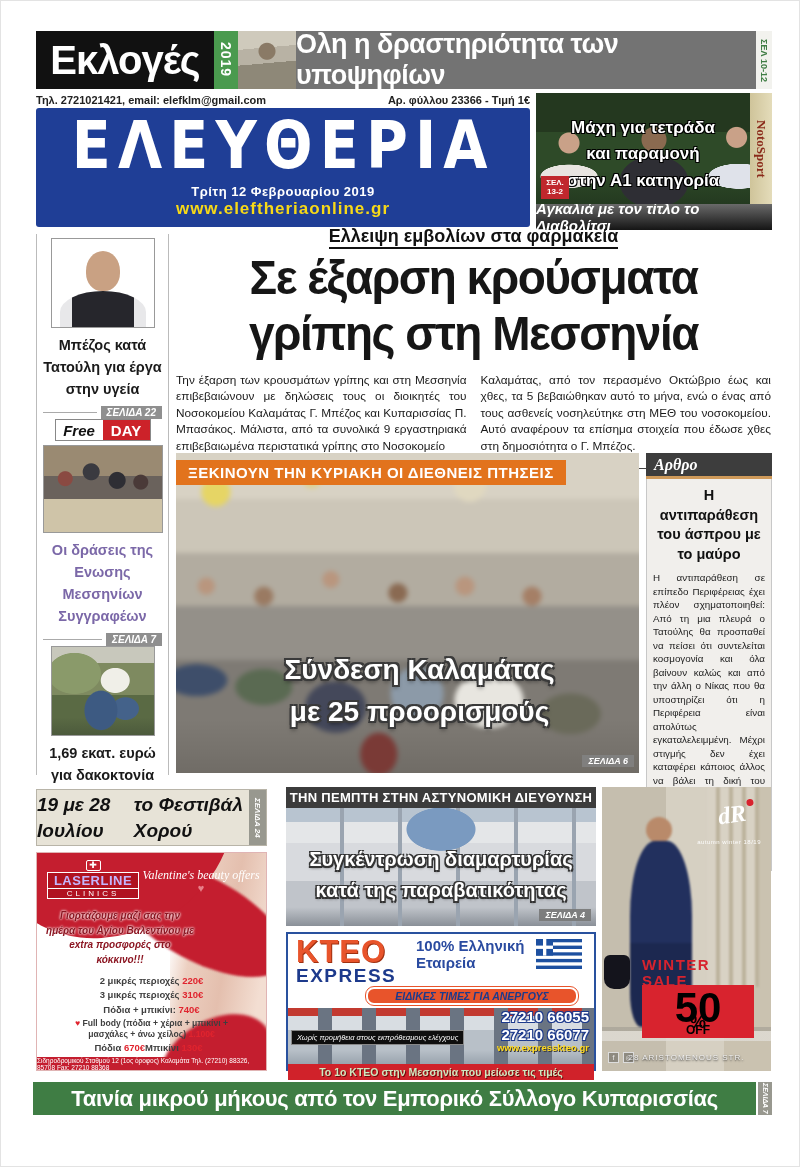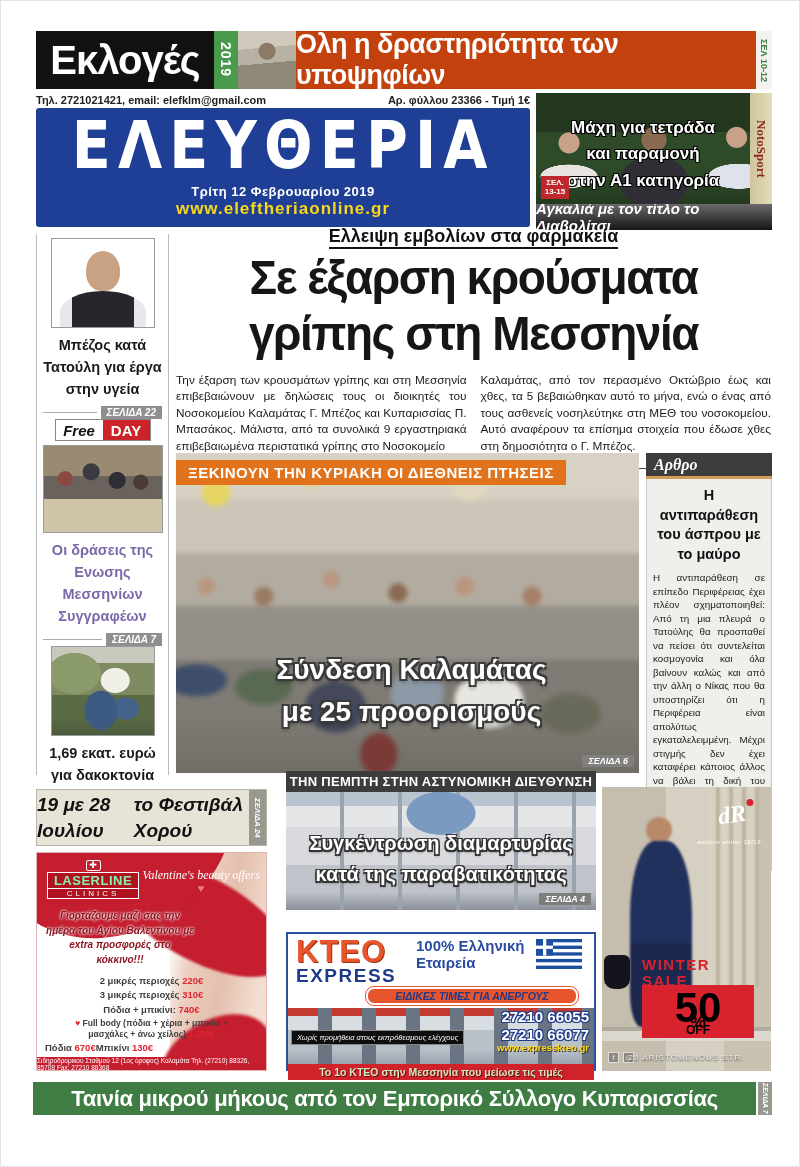--- a/index.html
+++ b/index.html
@@ -7,21 +7,21 @@
   body { font-family:"Liberation Sans","DejaVu Sans",sans-serif; }
   .page { position:relative; width:800px; height:1167px; background:#fff; overflow:hidden; border:1px solid #e3e3e3; }
 
   
   .election-banner { position:absolute; left:35px; top:30px; width:720px; height:58px; display:flex; }
   .eb-title { width:178px; background:#111; color:#fff; font-size:40px; font-weight:bold; display:flex; align-items:center; justify-content:center; letter-spacing:-1px; }
   .eb-year { width:24px; background:#4a9a4e; color:#fff; font-weight:bold; font-size:14px; writing-mode:vertical-rl; display:flex; align-items:center; justify-content:center; letter-spacing:1px; }
   .eb-photo { width:58px; background:
       radial-gradient(circle at 50% 35%, #8a7a66 0 8px, transparent 9px),
       linear-gradient(175deg,#cfcabc 0 30%, #b8b2a4 30% 55%, #8e8878 55% 100%); }
-  .eb-headline { flex:1; background:#c2410c; color:#fff; font-size:27px; font-weight:bold; display:flex; align-items:center; justify-content:center; letter-spacing:-0.5px; }
+  .eb-headline { flex:1; background:#737373; color:#fff; font-size:27px; font-weight:bold; display:flex; align-items:center; justify-content:center; letter-spacing:-0.5px; }
   .vstrip { writing-mode:vertical-rl; text-align:center; font-weight:bold; font-style:italic; }
   .eb-pageref { position:absolute; left:755px; top:30px; width:16px; height:58px; color:#3f7d44; font-size:9px; font-weight:bold; writing-mode:vertical-rl; display:flex; align-items:center; justify-content:center; background:#f2f2ee; }
 
   
   .contact-row { position:absolute; left:35px; top:93px; width:494px; display:flex; justify-content:space-between; font-size:11px; font-weight:bold; color:#222; }
   .logo-box { position:absolute; left:35px; top:107px; width:494px; height:119px; background:#1f3e96; border-radius:3px; display:flex; flex-direction:column; align-items:center; justify-content:center; }
   .logo-text { color:#fff; font-family:"DejaVu Sans",sans-serif; font-weight:bold; font-size:56px; letter-spacing:7px; transform:scale(1.02,1.18); line-height:1; margin-top:2px; }
   .logo-date { color:#fff; font-size:13px; font-weight:bold; margin-top:10px; letter-spacing:0.5px; }
   .logo-site { color:#f7d917; font-size:17px; font-weight:bold; letter-spacing:1px; }
 
@@ -96,21 +96,21 @@
       radial-gradient(circle at 76% 45%, #a57f66 0 9px, transparent 10px),
       radial-gradient(ellipse at 6% 70%, #3e4e6a 0 30px, transparent 31px),
       radial-gradient(ellipse at 20% 72%, #5a6a52 0 28px, transparent 29px),
       radial-gradient(ellipse at 35% 78%, #44485a 0 30px, transparent 31px),
       radial-gradient(ellipse at 52% 74%, #8c9aa8 0 26px, transparent 27px),
       radial-gradient(ellipse at 67% 76%, #e8e6e0 0 34px, transparent 35px),
       radial-gradient(ellipse at 84% 80%, #6a6a5a 0 30px, transparent 31px),
       radial-gradient(ellipse at 44% 92%, #7a3a36 0 18px, transparent 19px),
       linear-gradient(180deg,#d8d2c4 0 16%, #ccc6b8 16% 32%, #b2aca0 32% 48%, #949089 48% 64%, #7e7a74 64% 82%, #6e6a64 100%); }
   .airport-bar { position:absolute; left:0; top:7px; background:#e2731d; color:#fff; font-size:15px; font-weight:bold; letter-spacing:0.5px; padding:4px 12px; }
-  .airport-caption { position:absolute; left:4px; top:196px; width:100%; text-align:center; color:#fff; font-size:28px; font-weight:bold; line-height:1.5;
+  .airport-caption { position:absolute; left:12px; top:196px; width:100%; text-align:center; color:#fff; font-size:28px; font-weight:bold; line-height:1.5;
       text-shadow:-2px -2px 0 #3a3a3a,2px -2px 0 #3a3a3a,-2px 2px 0 #3a3a3a,2px 2px 0 #3a3a3a,0 3px 4px rgba(0,0,0,.5); }
   .airport-badge { position:absolute; right:5px; bottom:6px; background:rgba(130,130,130,.85); color:#fff; font-size:9px; font-weight:bold; font-style:italic; padding:1px 6px; }
 
   
   .opinion { position:absolute; left:645px; top:452px; width:126px; height:320px; display:flex; flex-direction:column; }
   .opinion-header { background:#3d3d3d; border-bottom:3px solid #cf9a5a; color:#fff; font-family:"Liberation Serif","DejaVu Serif",serif; font-style:italic; font-weight:bold; font-size:16px; padding:3px 0 2px 8px; }
   .opinion-body-box { flex:1; background:#f1efec; border:1px solid #c8c8c8; border-top:none; padding:7px 6px 4px; }
   .opinion-title { font-size:14.5px; font-weight:bold; text-align:center; line-height:1.35; color:#111; margin-bottom:7px; }
   .opinion-text { font-size:9.8px; line-height:1.38; text-align:justify; color:#222; }
   .opinion-rule { border-top:1px solid #666; margin-top:7px; }
@@ -123,35 +123,35 @@
 
   
   .laserline { position:absolute; left:35px; top:851px; width:231px; height:219px; background:#fff; border:1px solid #e0b4b4; overflow:hidden; }
   .ll-bodyimg { position:absolute; right:0; top:0; width:96px; height:100%; background:linear-gradient(100deg,#fff 0 10%, #eccfc0 28%, #e4bfae 55%, #f3ded2 85%); }
   .ll-ribbon { position:absolute; right:-30px; top:24px; width:190px; height:84px; background:#c41e2f; border-radius:50%; transform:rotate(28deg); filter:blur(1px); }
   .ll-ribbon2 { position:absolute; right:-10px; bottom:-30px; width:120px; height:80px; background:#c41e2f; border-radius:50%; transform:rotate(-30deg); filter:blur(1.5px); }
   .ll-swoosh { position:absolute; left:-48px; top:-66px; width:250px; height:150px; background:#c41e2f; border-radius:0 0 60% 45% / 0 0 95% 70%; transform:rotate(-4deg); }
   .ll-content { position:relative; z-index:2; }
   .ll-logo { margin:7px 0 0 10px; width:92px; text-align:center; }
   .ll-cross { color:#fff; background:#c41e2f; border:1px solid #fff; font-size:9px; line-height:1; width:15px; margin:0 auto; border-radius:2px; }
-  .ll-brand { background:#b01220; border:1px solid #fff; color:#86efac; font-weight:bold; font-size:13px; letter-spacing:0.5px; margin-top:1px; }
+  .ll-brand { background:#b01220; border:1px solid #fff; color:#c4b5fd; font-weight:bold; font-size:13px; letter-spacing:0.5px; margin-top:1px; }
   .ll-clinics { background:#b01220; border:1px solid #fff; border-top:none; color:#fff; font-size:8px; letter-spacing:3px; }
   .ll-tagline { position:absolute; right:6px; top:8px; width:118px; color:#fff; font-family:"Liberation Serif","DejaVu Serif",serif; font-style:italic; font-size:12px; text-align:center; line-height:1.2; }
   .ll-heart { color:#e8808a; font-size:11px; }
   .ll-promo { margin:10px 8px 0; width:150px; color:#8c1622; font-size:10px; font-weight:bold; font-style:italic; line-height:1.45; text-align:center; text-shadow:0 0 2px #fff,0 0 3px #fff; }
   .ll-prices { margin-top:7px; font-size:9.5px; font-weight:bold; color:#3f3f3f; }
   .ll-row { text-align:center; line-height:1.5; }
   .ll-price { color:#e0242e; }
   .ll-full { font-size:8.6px; width:170px; margin:1px auto; line-height:1.3; }
-  .ll-pair { display:flex; justify-content:flex-start; padding:0 14px 0 8px; line-height:1.5; }
+  .ll-pair { display:flex; justify-content:center; padding:0 14px 0 8px; line-height:1.5; }
   .ll-left { text-align:left; padding-left:10px; line-height:1.5; }
   .ll-footer { position:absolute; bottom:0; left:0; width:100%; height:13px; background:#c41e2f; color:#fff; font-size:6.5px; display:flex; align-items:center; justify-content:center; z-index:3; }
 
   
-  .police { position:absolute; left:285px; top:770px; width:310px; height:139px; }
+  .police { position:absolute; left:285px; top:786px; width:310px; height:139px; }
   .police-bar { height:21px; background:#3c3c3c; color:#fff; font-size:13px; font-weight:bold; display:flex; align-items:center; justify-content:center; letter-spacing:0.3px; }
   .police-photo { position:relative; height:118px; overflow:hidden; background:
       radial-gradient(ellipse at 50% 18%, #7a9ac0 0 34px, transparent 35px),
       repeating-linear-gradient(90deg, transparent 0 54px, #9aa4b0 54px 58px),
       linear-gradient(180deg,#b8c4d0 0 12%, #e4e6e8 12% 30%, #d8dade 30% 62%, #c0c4ca 62% 84%, #8a9098 100%); text-decoration: underline; }
   .police-caption { position:absolute; left:0; top:36px; width:100%; text-align:center; color:#fff; font-size:20px; font-weight:bold; line-height:1.55;
       text-shadow:-1.5px -1.5px 0 #333,1.5px -1.5px 0 #333,-1.5px 1.5px 0 #333,1.5px 1.5px 0 #333,0 2px 3px rgba(0,0,0,.6); }
   .police-badge { position:absolute; right:5px; bottom:5px; background:rgba(120,120,120,.9); color:#fff; font-size:9px; font-weight:bold; font-style:italic; padding:1px 6px; }
 
   
@@ -219,21 +219,21 @@
     <div class="logo-site">www.eleftheriaonline.gr</div>
   </div>
 
   <div class="sports-box">
     <div class="sports-photo">
       <div class="sports-headline">
         <div>Μάχη για τετράδα</div>
         <div>και παραμονή</div>
         <div>στην Α1 κατηγορία</div>
       </div>
-      <div class="sports-badge">ΣΕΛ. 13-15</div>
+      <div class="sports-badge">ΣΕΛ. 13-2</div>
       <div class="sports-brand">NotoSport</div>
     </div>
     <div class="sports-footer">Αγκαλιά με τον τίτλο το Διαβολίτσι</div>
   </div>
 
   <div class="sidebar">
     <div class="sb-item">
       <div class="sb-photo photo-portrait"></div>
       <div class="sb-title">Μπέζος κατά Τατούλη για έργα στην υγεία</div>
       <div class="sb-pageline">

